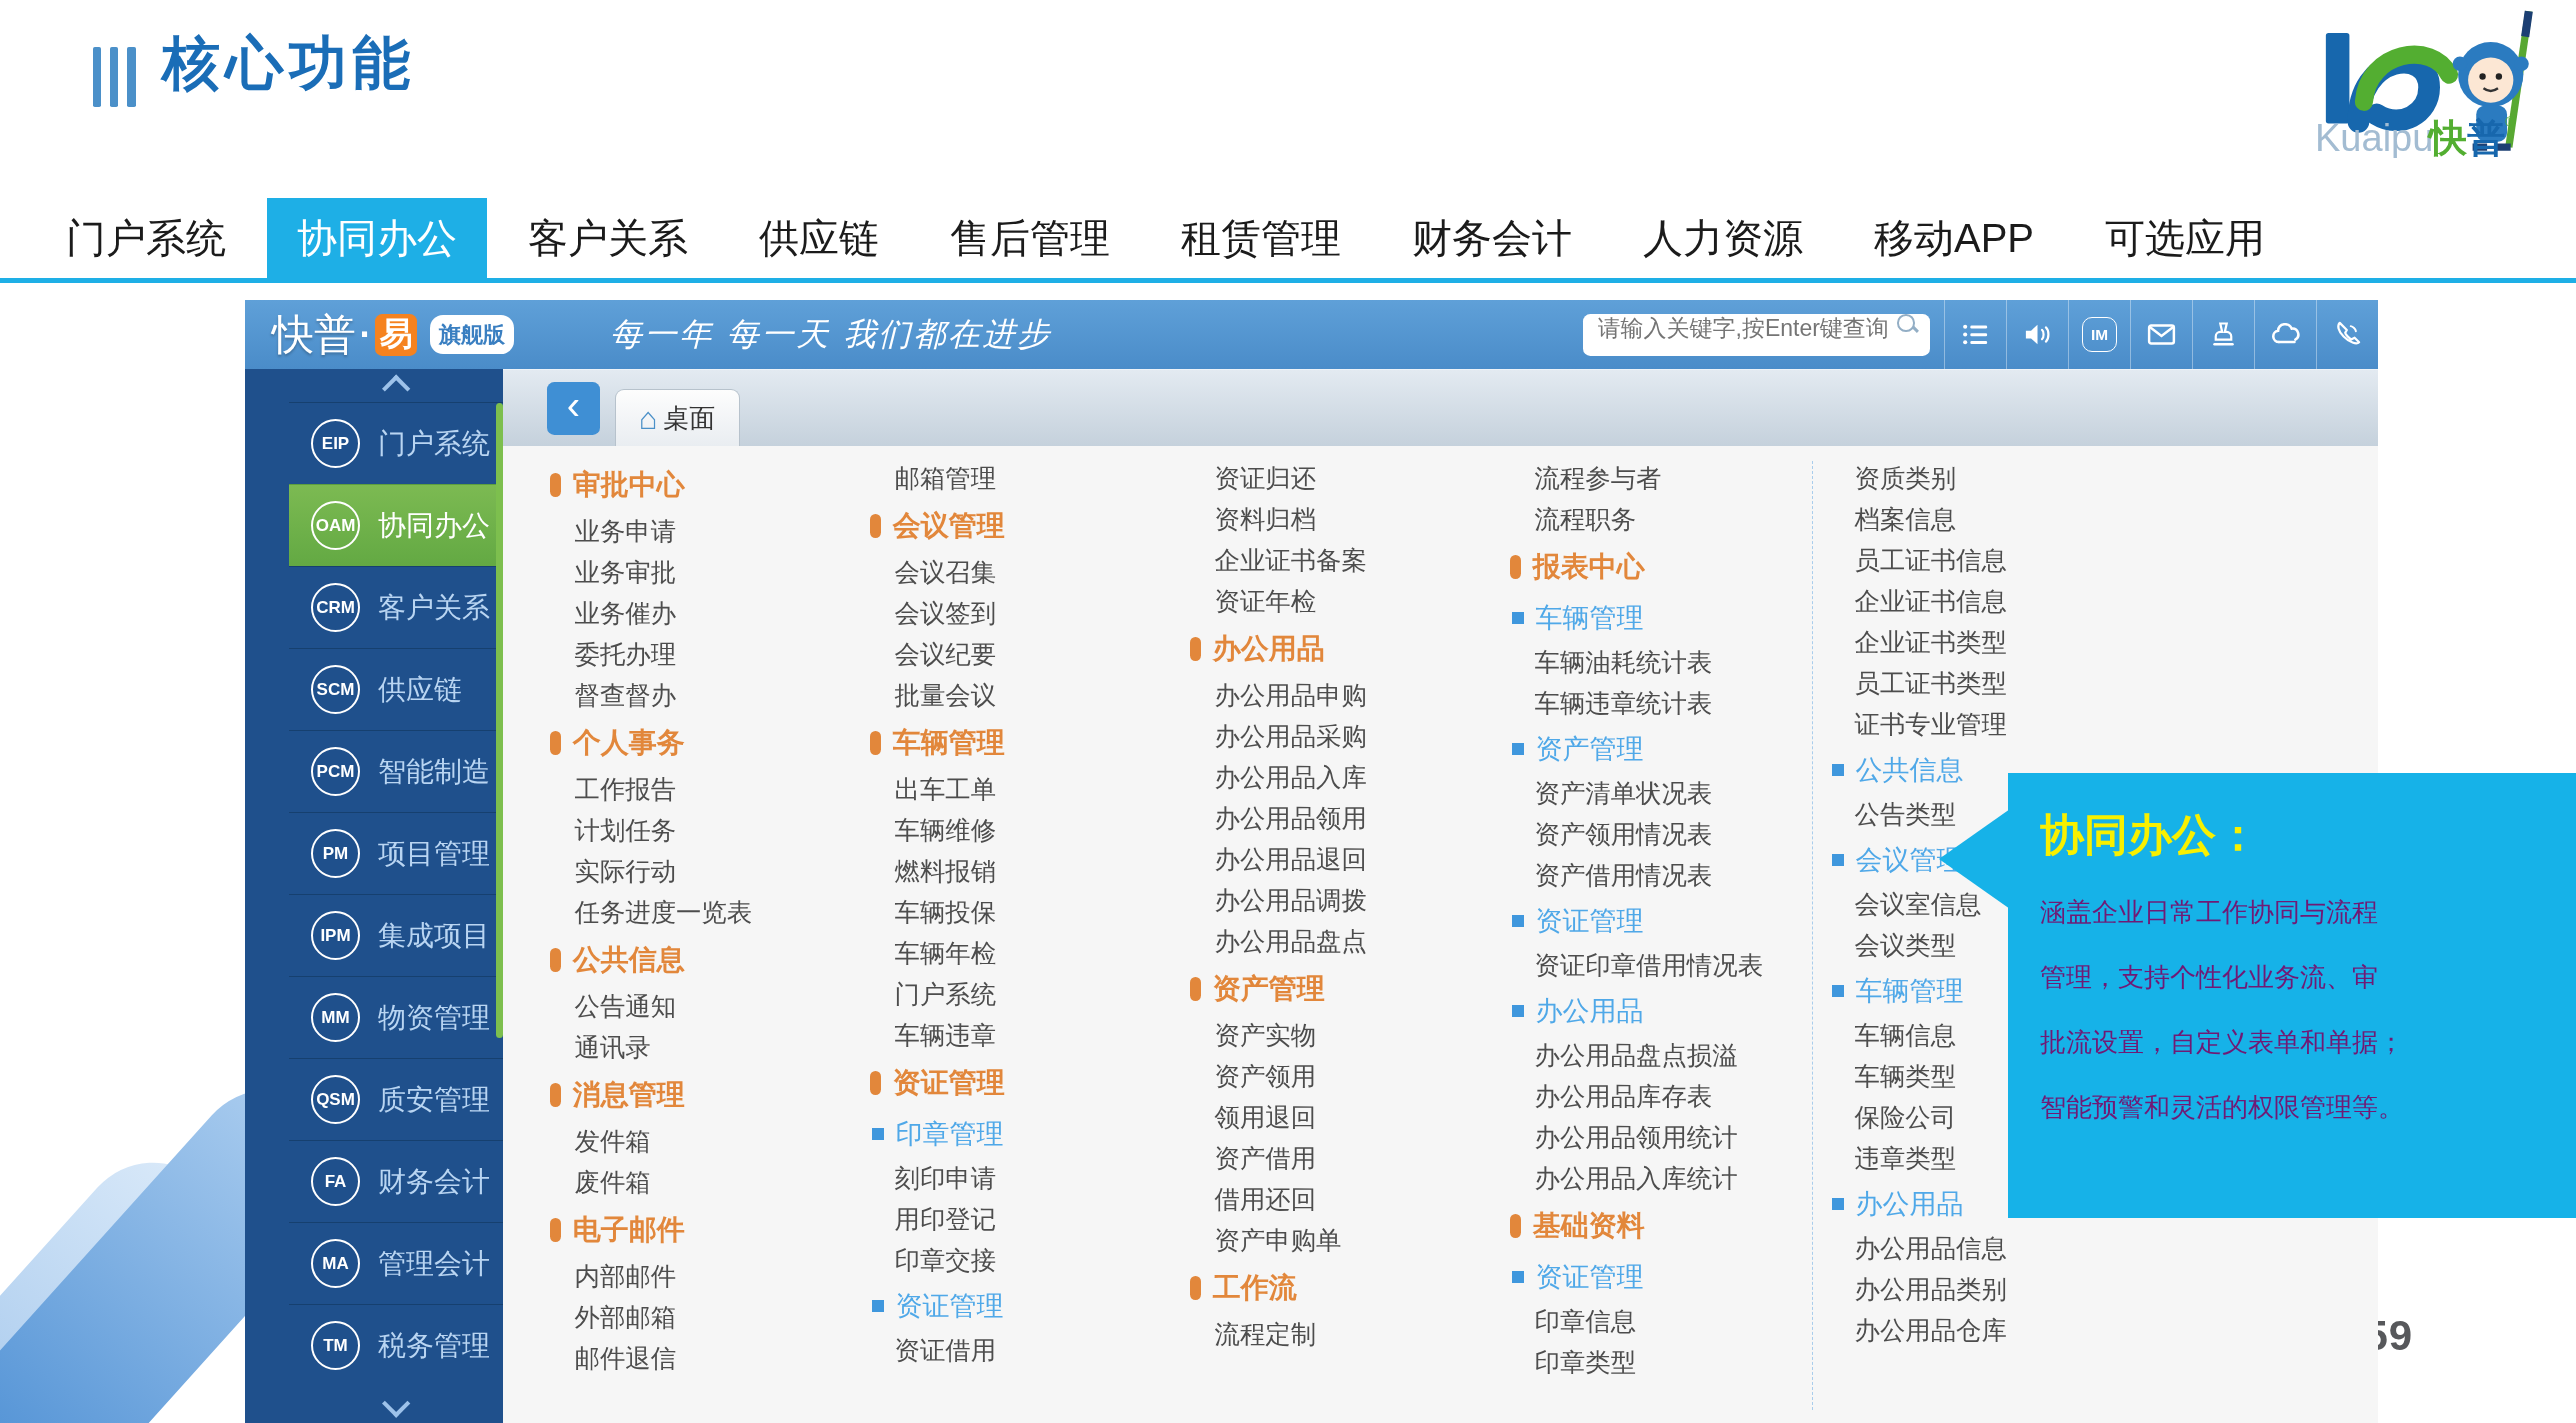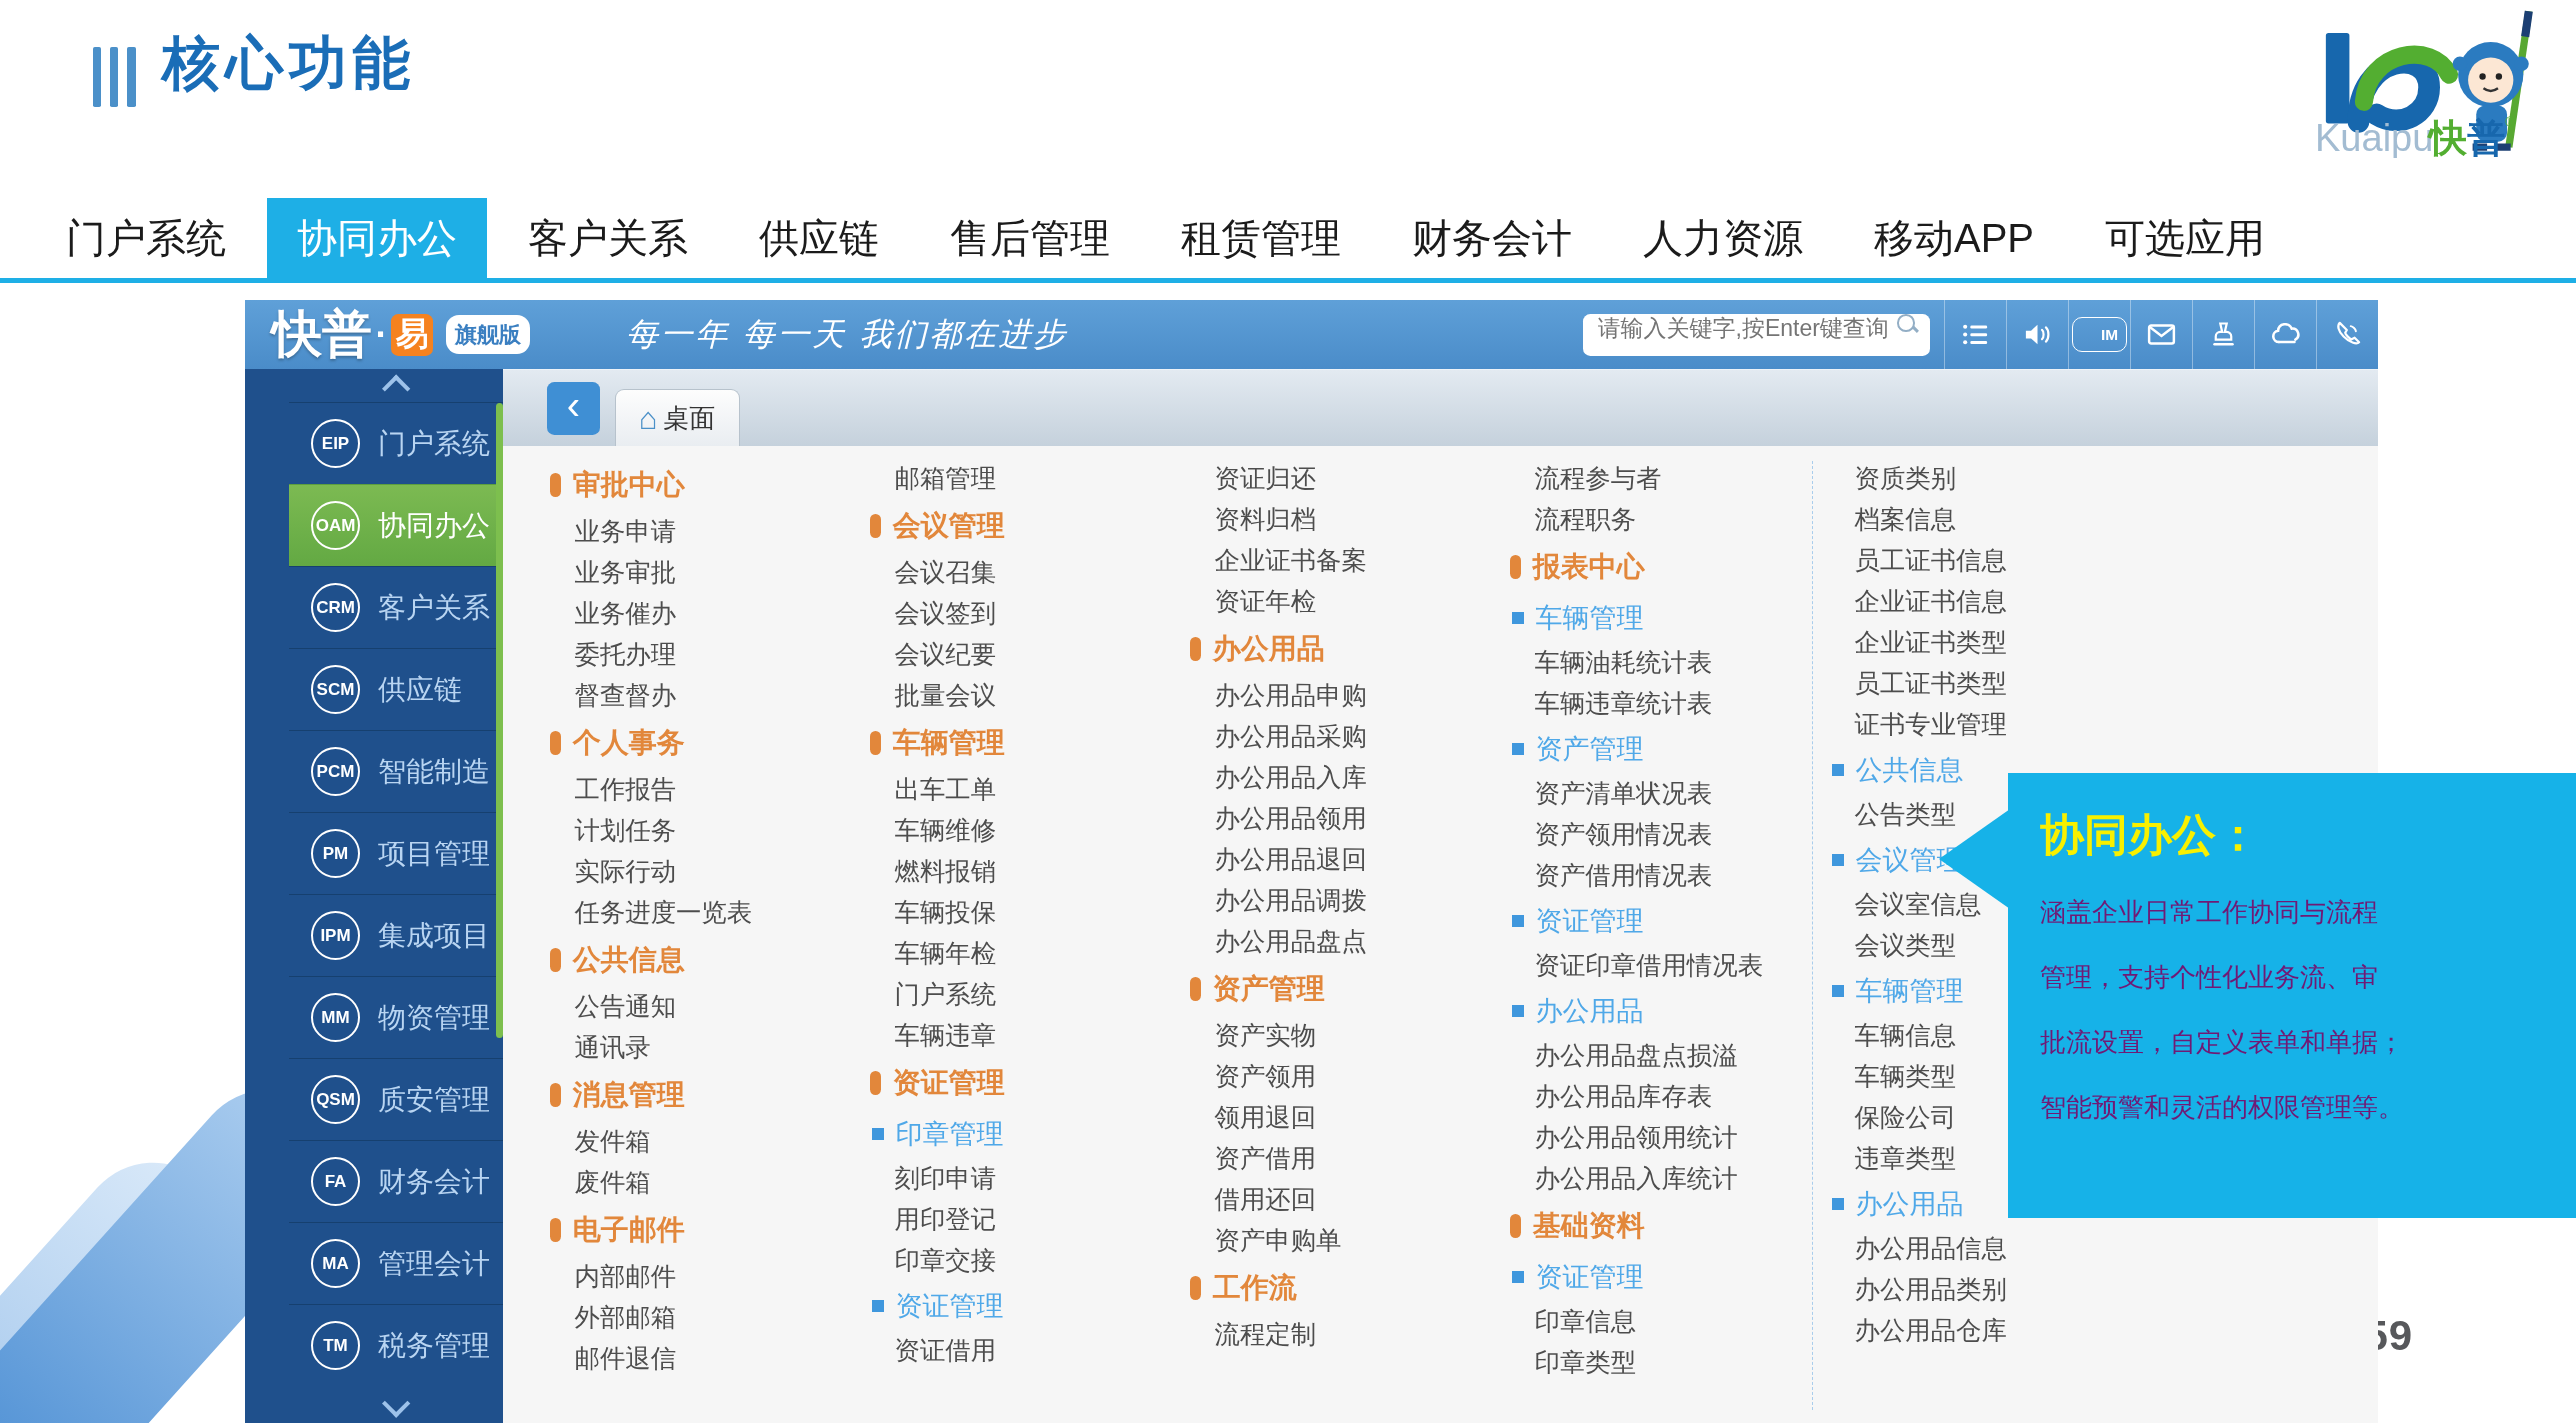--- a/index.html
+++ b/index.html
@@ -25,42 +25,42 @@
        color:#1b1b1b;cursor:pointer;white-space:nowrap;}
   .tab.active{background:var(--tabActive);color:#fff;}
   .tabs-underline{position:absolute;left:0;top:278px;width:100%;height:5.4px;
                   background:var(--tabActive);z-index:2;}
   
   .app{position:absolute;left:245px;top:300px;width:2133px;height:1124px;z-index:1;
        display:flex;flex-direction:column;}
   .app-header{height:69px;flex:none;background:linear-gradient(#5fa0d8,#4a8cc9);
               display:flex;align-items:center;padding-left:27px;}
   .app-logo{display:flex;align-items:center;}
-  .logo-cn{font-size:50px;font-weight:bold;color:#fff;text-shadow:0 1.8px 2.7px rgba(0,0,0,.25);text-align:center;}
+  .logo-cn{font-size:42px;font-weight:normal;color:#fff;text-shadow:0 1.8px 2.7px rgba(0,0,0,.25);text-align:center;}
   .logo-dot{font-size:36px;color:#fff;margin:0 3.6px;font-weight:bold;}
   .yi-box{width:42px;height:42px;background:var(--logoOrange);border-radius:7.3px;display:flex;
           align-items:center;justify-content:center;font-size:33px;font-weight:bold;color:#fff;}
   .edition{margin-left:12.7px;background:#fff;border-radius:13px;color:#3a7fc1;font-size:22px;
            font-weight:bold;padding:4.5px 9px;}
   .slogan{margin-left:96px;font-family:"DejaVu Serif",serif;font-style:italic;
           font-size:32px;color:#fff;letter-spacing:2.7px;}
   .spacer{flex:1;}
   .search{width:323px;height:42px;background:#fff;border-radius:7.3px;display:flex;
           align-items:flex-start;padding:0 11px 0 12.7px;margin-right:14.5px;}
   .search input{flex:1;border:none;outline:none;font-size:23px;color:#444;background:transparent;
                 font-family:"Liberation Sans",sans-serif;}
   .mag{position:relative;width:22px;height:22px;flex:none;}
   .mag::before{content:"";position:absolute;left:0.9px;top:0.9px;width:13.6px;height:13.6px;
                border:2.7px solid #93aec5;border-radius:50%;}
   .mag::after{content:"";position:absolute;left:15.4px;top:14.5px;width:7.3px;height:2.7px;
               background:#93aec5;transform:rotate(45deg);}
   .icon-cell{width:61px;height:69px;flex:none;display:flex;align-items:center;justify-content:center;
              border-left:0.9px solid rgba(255,255,255,.38);color:#fff;cursor:pointer;}
   .im-badge{width:33px;height:33px;border:1.8px solid #fff;border-radius:10px;display:flex;
-            align-items:center;justify-content:center;font-size:15.4px;font-weight:bold;color:#fff;padding-left:20px;}
+            align-items:center;justify-content:center;font-size:15.4px;font-weight:bold;color:#fff;}
   
   .app-body{flex:1;display:flex;min-height:0;}
   .sidebar{width:214px;flex:none;background:var(--sidebarBlue);position:relative;
            display:flex;flex-direction:column;padding-left:44px;}
   .side-chevron{height:33px;flex:none;display:flex;align-items:center;justify-content:center;cursor:pointer;}
   .chev{width:16.3px;height:16.3px;border-left:4.5px solid #9dc2ea;border-top:4.5px solid #9dc2ea;}
   .chev.up{transform:rotate(45deg) translate(2.7px,2.7px);}
   .chev.down{transform:rotate(225deg) translate(2.7px,2.7px);}
   .side-items{flex:1;display:flex;flex-direction:column;}
   .side-item{flex:0 0 81px;display:flex;align-items:center;padding-left:22px;

